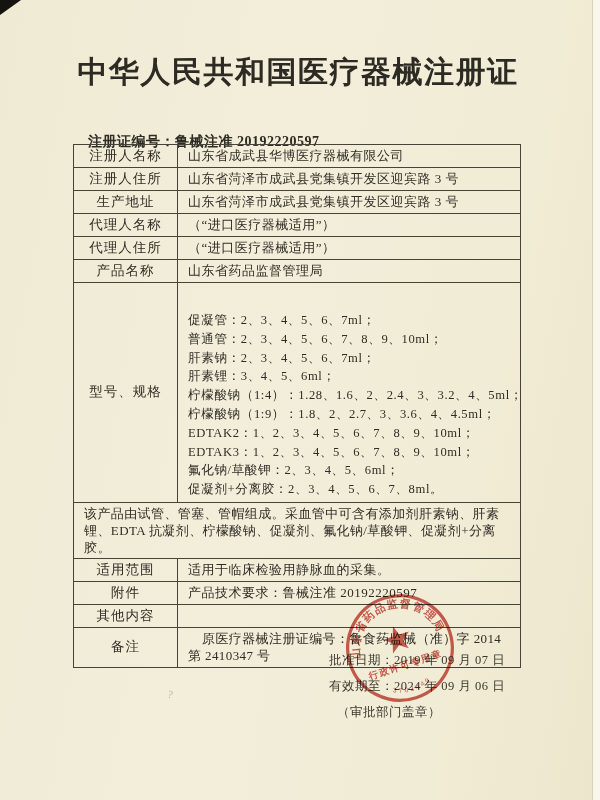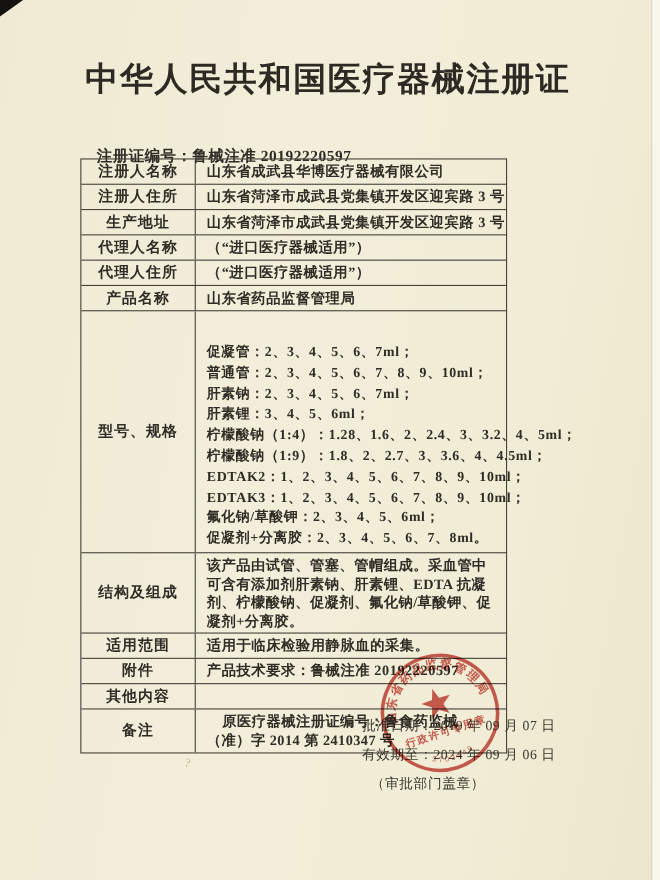--- a/index.html
+++ b/index.html
@@ -12,22 +12,22 @@
   .page-edge{position:absolute;top:0;right:0;width:7px;height:800px;
              background:#f9f7ec;border-left:1px solid #d9d3b9;}
   
   .corner-artifact{position:absolute;top:0;left:0;width:0;height:0;
                    border-top:15px solid #14130f;border-right:21px solid transparent;}
   .title{position:absolute;top:52px;left:0;width:596px;text-align:center;
          font-size:30px;letter-spacing:1.5px;font-weight:600;color:#2c2a23;}
   .certline{position:absolute;top:117px;left:88px;font-size:14px;font-weight:600;
             letter-spacing:.5px;color:#2e2c25;margin-top:16px;}
   
-  .regtable{position:absolute;top:144px;left:73px;width:388px;
-            border:1.6px solid #45433a;box-sizing:border-box;background:transparent;font-weight:bold;}
+  .regtable{position:absolute;top:144px;left:73px;width:448px;
+            border:1.6px solid #45433a;box-sizing:border-box;background:transparent;}
   .row{display:flex;border-bottom:1.6px solid #45433a;box-sizing:border-box;}
   .row:last-child{border-bottom:none;}
   .lab{width:104px;flex:0 0 104px;border-right:1.6px solid #45433a;box-sizing:border-box;
        display:flex;align-items:center;justify-content:center;
        font-size:13.5px;letter-spacing:1px;color:#2f2d26;}
   .val{flex:1;display:flex;align-items:center;padding:0 10px;
        font-size:13px;letter-spacing:.5px;color:#2f2d26;white-space:nowrap;}
   .h23{height:23px;}
   .specs-val{flex:1;padding:3px 10px;font-size:12.6px;color:#2f2d26;margin-top:25px;}
   .specs-val div{line-height:18.8px;white-space:nowrap;letter-spacing:.6px;}
@@ -94,21 +94,20 @@
         <div>柠檬酸钠（1:4）：1.28、1.6、2、2.4、3、3.2、4、5ml；</div>
         <div>柠檬酸钠（1:9）：1.8、2、2.7、3、3.6、4、4.5ml；</div>
         <div>EDTAK2：1、2、3、4、5、6、7、8、9、10ml；</div>
         <div>EDTAK3：1、2、3、4、5、6、7、8、9、10ml；</div>
         <div>氟化钠/草酸钾：2、3、4、5、6ml；</div>
         <div>促凝剂+分离胶：2、3、4、5、6、7、8ml。</div>
       </div>
     </div>
 
     <div class="row">
-      <div class="lab">结构及组成</div>
       <div class="wrapval">该产品由试管、管塞、管帽组成。采血管中可含有添加剂肝素钠、肝素锂、EDTA 抗凝剂、柠檬酸钠、促凝剂、氟化钠/草酸钾、促凝剂+分离胶。</div>
     </div>
 
     <div class="row h23">
       <div class="lab">适用范围</div>
       <div class="val">适用于临床检验用静脉血的采集。</div>
     </div>
 
     <div class="row h23">
       <div class="lab">附件</div>

